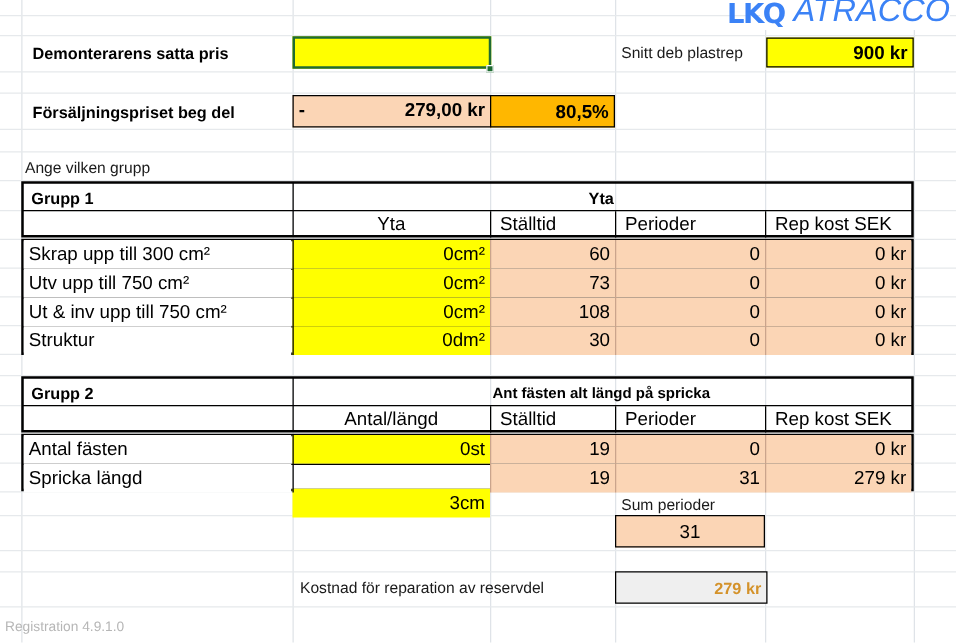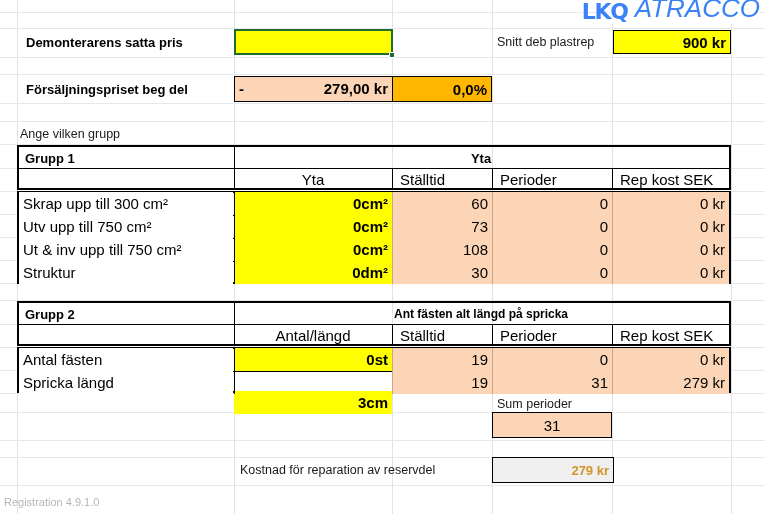--- a/index.html
+++ b/index.html
@@ -45,21 +45,21 @@
   .cell{
     display:flex;align-items:center;
     font-size:15px;color:#000;
     padding:0 4px;
     box-sizing:border-box;
   }
   .r{justify-content:flex-end;}
   .c{justify-content:center;}
   .l{justify-content:flex-start;}
 
-  .yellow{background:#ffff00;font-weight:bold;}
+  .yellow{background:#ffff00;}
   .peach{background:#fbd5b5;}
   .orange{background:#ffb700;}
   .gray{background:#efefef;}
   .white{background:#ffffff;}
 
   .bk{border:1.5px solid #000;}
   .thin{border:1px solid #000;}
 
   
   #sel{
@@ -137,21 +137,21 @@
   <div class="abs plainlabel" style="left:497px;top:30px;width:113px;height:24px">Snitt deb plastrep</div>
   <div class="abs cell r yellow thin bold" style="left:613px;top:30px;width:118px;height:24px">900 kr</div>
 
   <div class="abs boldlabel" style="left:26px;top:77px;width:205px;height:25px">Försäljningspriset beg del</div>
 
   <div class="abs peach bk" style="left:234px;top:76px;width:159px;height:26px">
     <div class="cell l bold" style="position:absolute;left:0;top:0;width:40px;height:23px;">-</div>
     <div class="cell r bold" style="position:absolute;right:0;top:0;width:150px;height:23px;">279,00 kr</div>
   </div>
 
-  <div class="abs cell r orange bk bold" style="left:392px;top:76px;width:100px;height:26px">0,0%</div>
+  <div class="abs cell r orange bk bold" style="left:392px;top:76px;width:100px;height:26px">80,5%</div>
 
   <div class="abs plainlabel" style="left:20px;top:124px;width:200px;height:20px">Ange vilken grupp</div>
 
   <div class="abs tblbox" style="left:17px;top:145px;width:714px;height:45px"></div>
 
   <div class="abs cell l bold" style="left:21px;top:147px;width:210px;height:22px;font-size:13px;">Grupp 1</div>
   <div class="abs cell c bold" style="left:234px;top:147px;width:494px;height:22px;font-size:13px;">Yta</div>
 
   <div class="colsep" style="left:234px;top:146px;height:43px;"></div>
   <div class="rowsep" style="left:18px;top:168px;width:712px;height:1px;background:#000;"></div>

